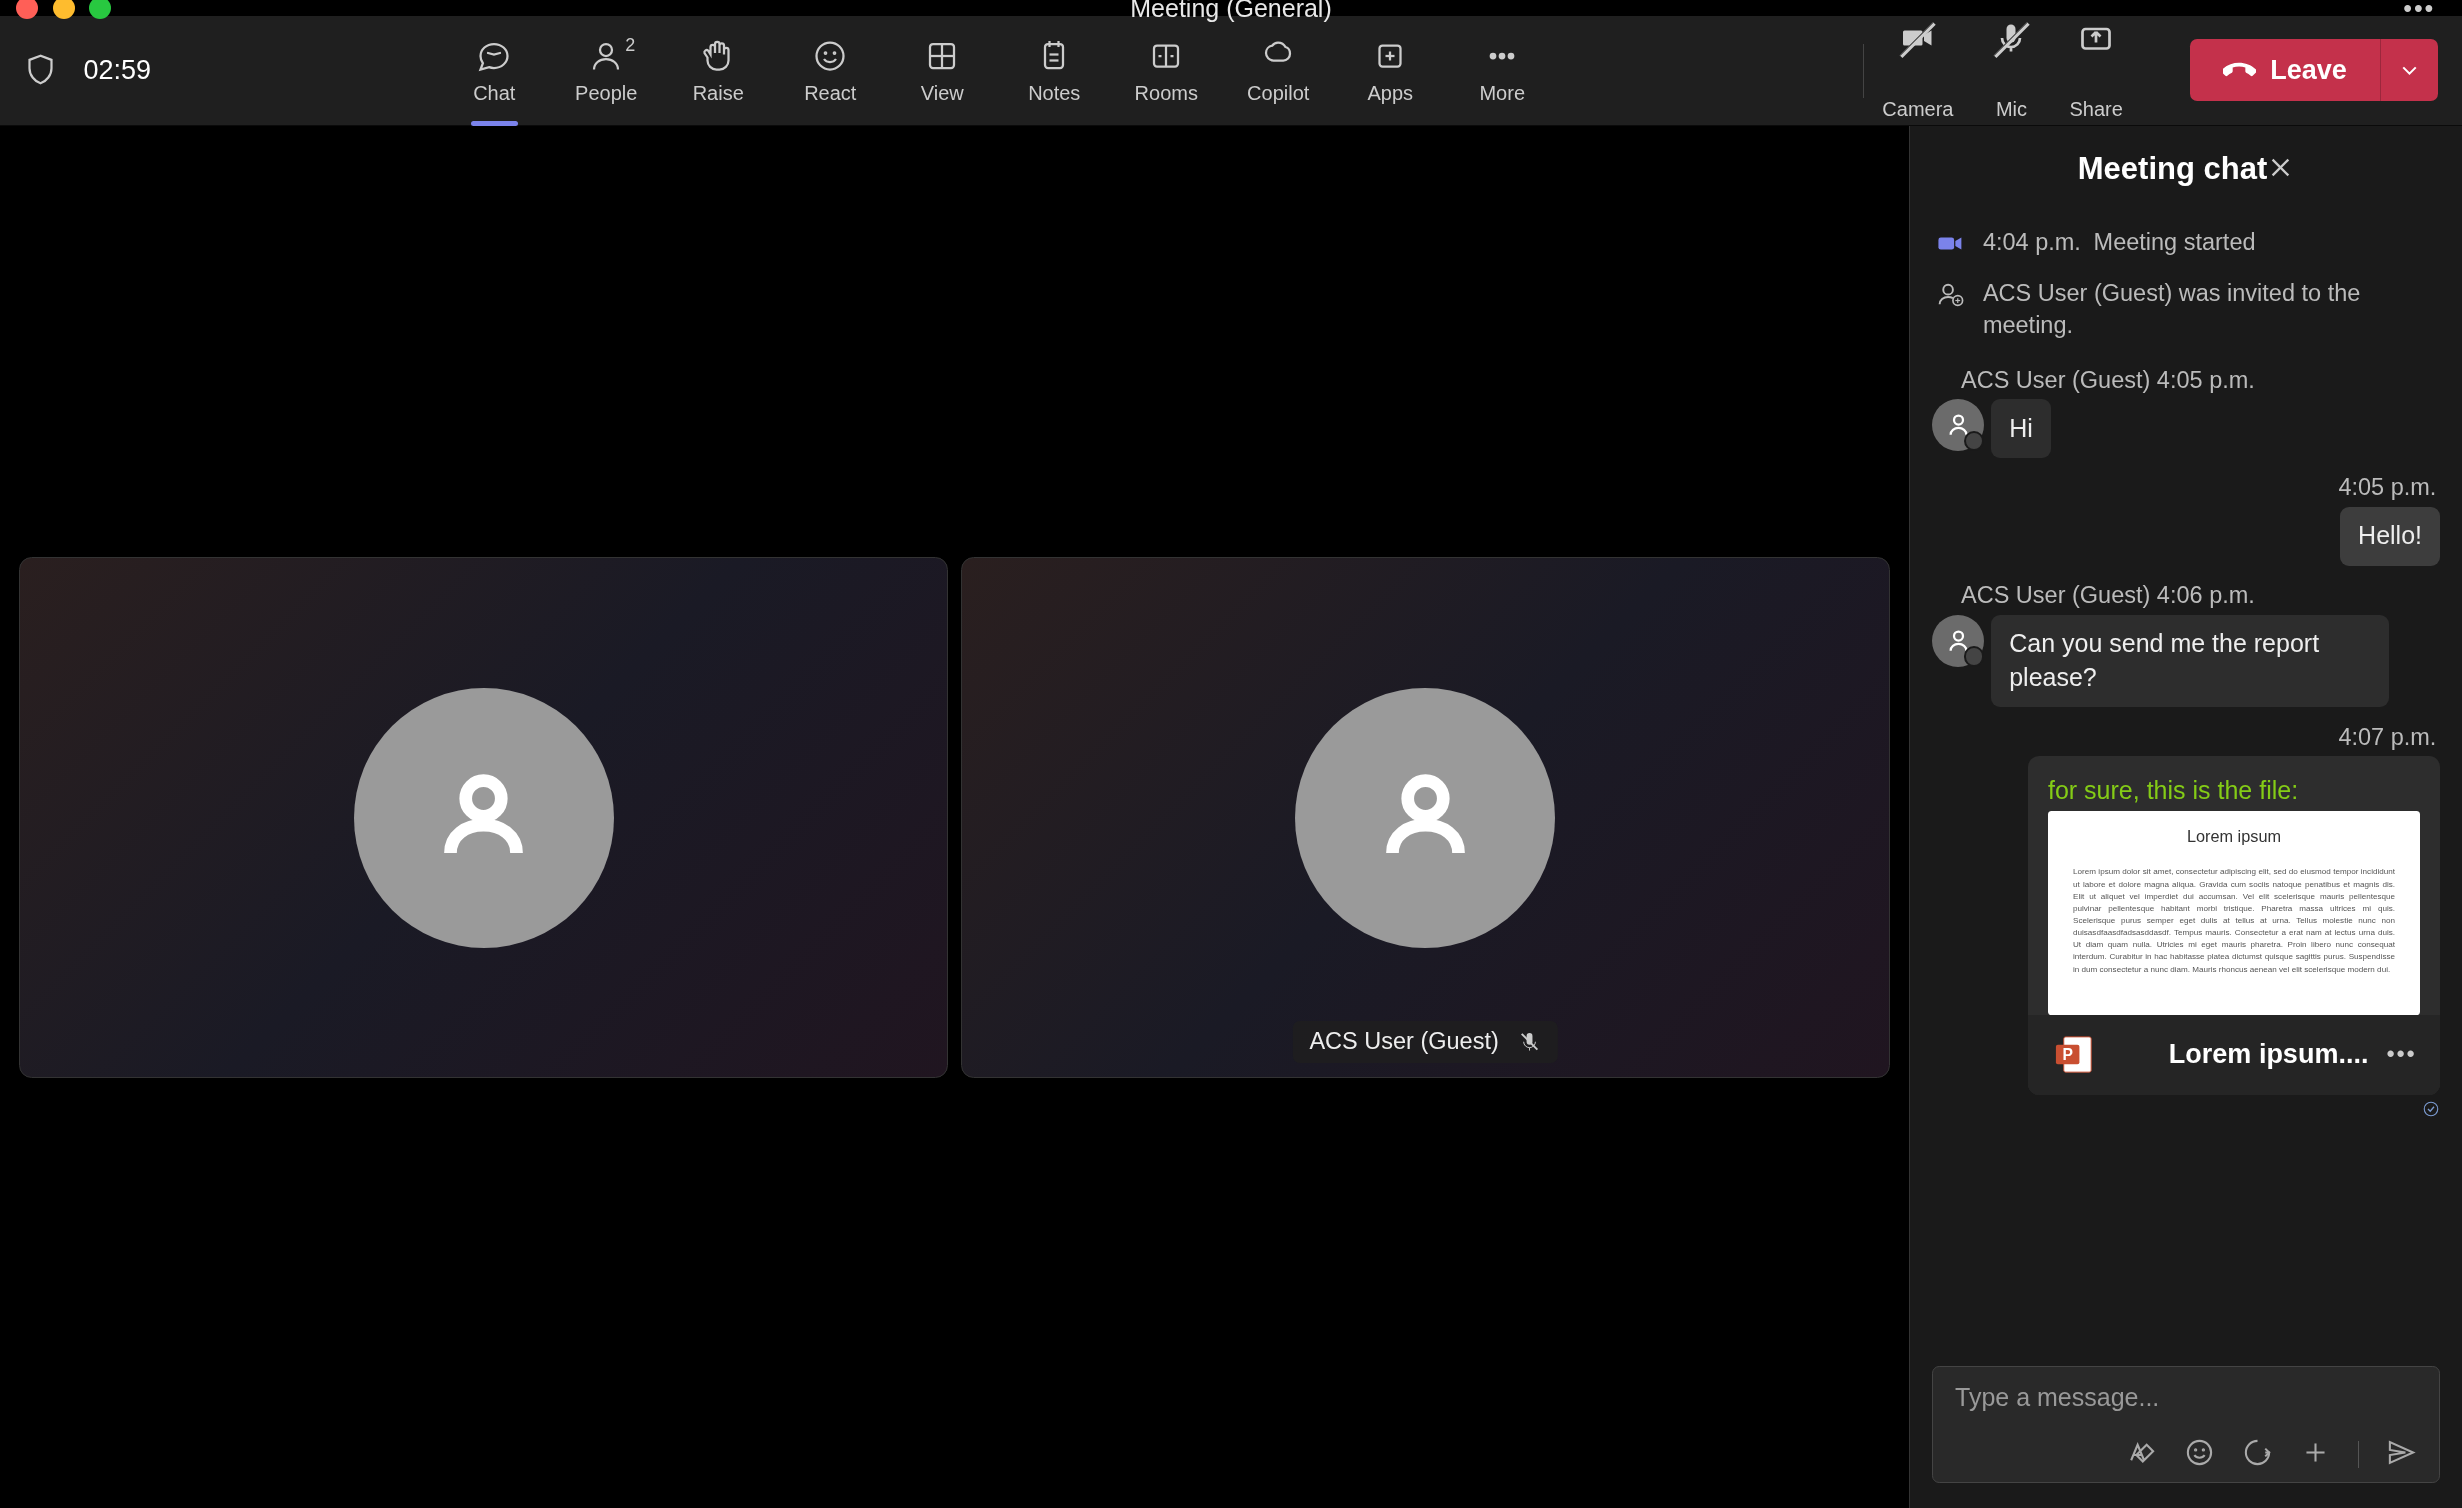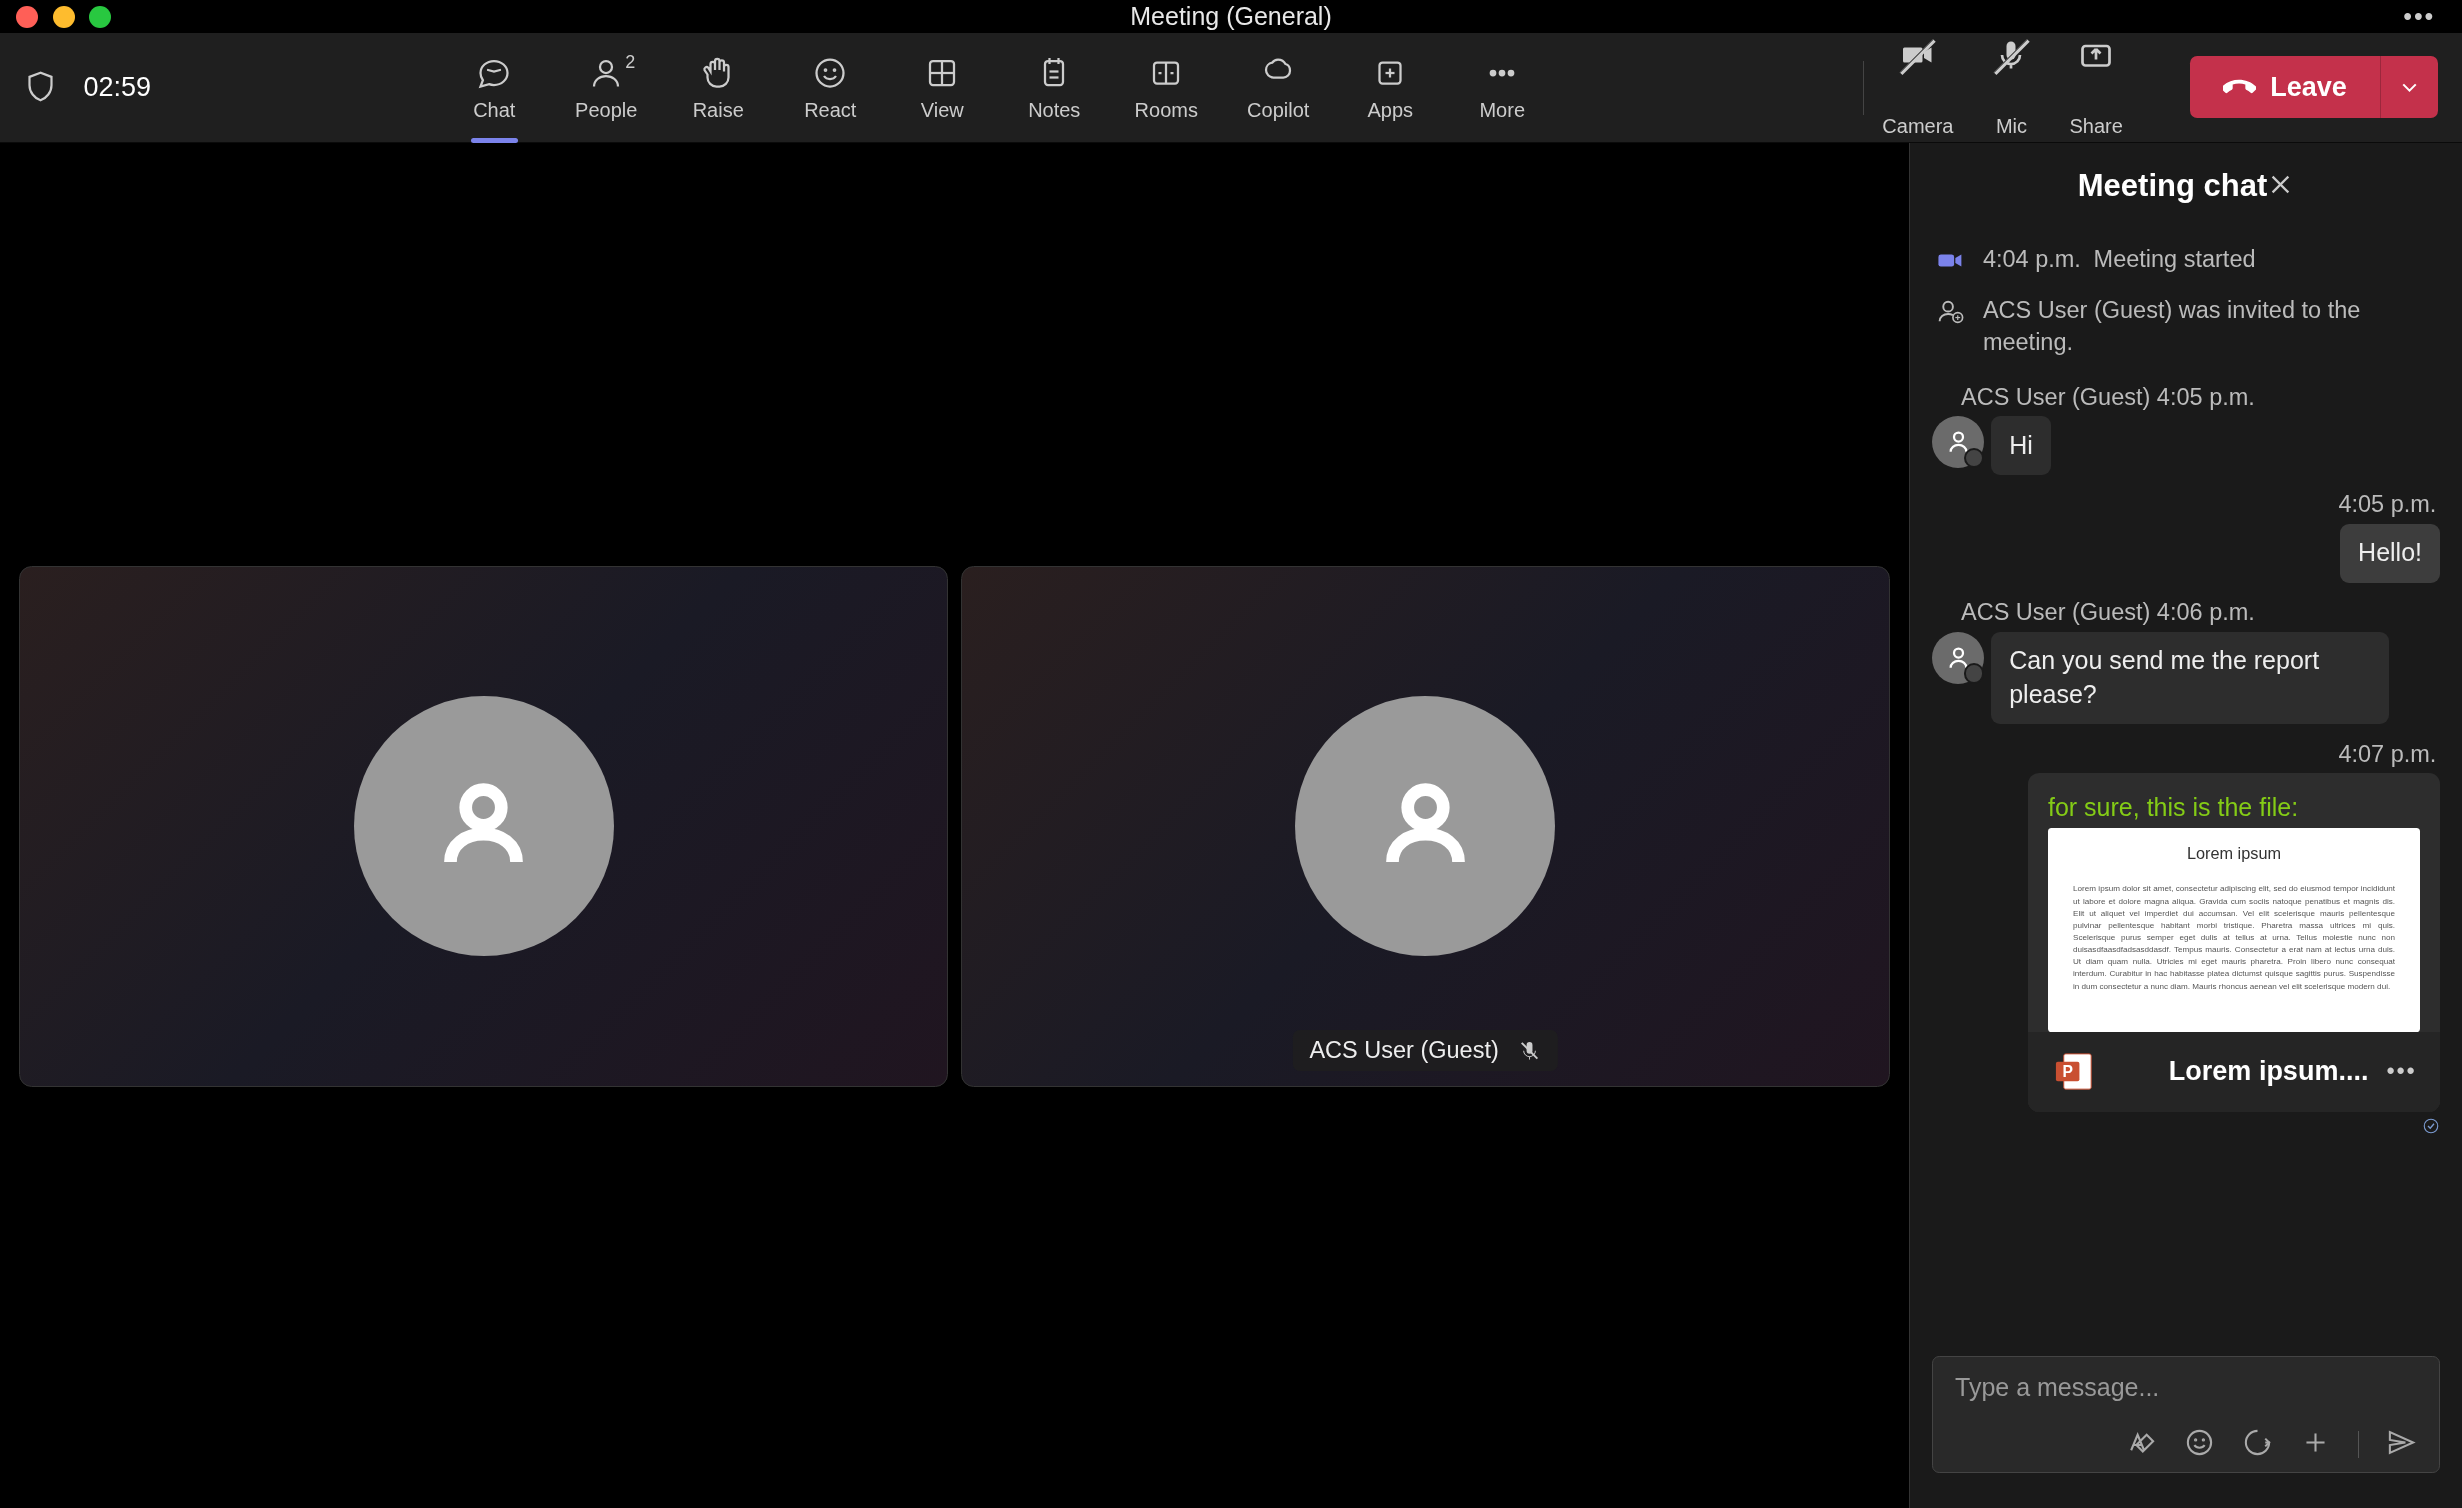--- a/index.html
+++ b/index.html
@@ -1,17 +1,17 @@
 <!DOCTYPE html>
 <html style="font-size:14.5px"><head>
 <meta charset="utf-8">
 <style>
 * { margin: 0; padding: 0; box-sizing: border-box; font-family: -apple-system, BlinkMacSystemFont, "Segoe UI", sans-serif; }
 body { background: #000; color: #fff; width: 2462px; height: 1509px; overflow: hidden; display: flex; flex-direction: column; }
-.titlebar { height: 33px; background: #000; display: flex; align-items: center; position: relative; }
+.titlebar { height: 16px; background: #000; display: flex; align-items: center; position: relative; }
 .traffic-lights { display: flex; gap: 14.5px; padding-left: 16.3px; }
 .tl { width: 22px; height: 22px; border-radius: 50%; }
 .tl.red { background: #ff5f57; }
 .tl.yellow { background: #febc2e; }
 .tl.green { background: #28c840; }
 .title-center { position: absolute; left: 50%; transform: translateX(-50%); font-size: 25px; color: #e8e8e8; font-weight: 400; }
 .title-more { margin-left: auto; margin-right: 27px; color: #ccc; font-size: 25px; letter-spacing: 1.8px; cursor: pointer; }
 
 .toolbar { height: 110px; background: #1f1f1f; display: flex; align-items: center; padding: 0 23.5px; border-bottom: 0.9px solid #0a0a0a; }
 .toolbar-left { display: flex; align-items: center; gap: 27px; }
@@ -76,21 +76,21 @@
 .file-preview { background: #fff; color: #333; border-radius: 3.6px; height: 204px; padding: 16.3px 25px; overflow: hidden; text-align: center; }
 .file-preview .ptitle { font-size: 16.3px; font-weight: 400; margin-bottom: 20px; color: #333; }
 .file-preview .pbody { font-size: 8.1px; line-height: 1.5; text-align: justify; color: #555; }
 .file-bar { display: flex; align-items: center; gap: 18px; background: #252525; margin: 0 -20px -20px; padding: 16.3px 23.5px; border-radius: 0 0 11px 11px; }
 .file-bar .fico { width: 47px; height: 47px; }
 .file-bar .fname { font-size: 27px; font-weight: 600; color: #fff; flex: 1; white-space: nowrap; overflow: hidden; text-overflow: ellipsis; text-align: right; }
 .file-bar .fmore { color: #ccc; font-size: 23.5px; cursor: pointer; letter-spacing: 1.8px; }
 .seen-icon { display: flex; justify-content: flex-end; margin-top: 5.4px; }
 .seen-icon svg { width: 18px; height: 18px; stroke: #7b9bd1; fill: #7b9bd1; }
 
-.compose { margin: 18px 22px 36px; background: #292929; border: 0.9px solid #444; border-radius: 7.2px; padding: 16.3px 22px 11px; }
+.compose { margin: 18px 22px 26px; background: #292929; border: 0.9px solid #444; border-radius: 7.2px; padding: 16.3px 22px 11px; }
 .compose input { background: transparent; border: none; outline: none; color: #fff; font-size: 25px; width: 100%; }
 .compose input::placeholder { color: #999; }
 .compose-tools { display: flex; align-items: center; gap: 27px; margin-top: 25px; justify-content: flex-end; }
 .compose-tools .ct { cursor: pointer; }
 .compose-tools svg { width: 31px; height: 31px; stroke: #aaa; fill: none; stroke-width: 1.6; }
 .compose-tools .sep { width: 0.9px; height: 27px; background: #555; }
 </style>
 </head>
 <body>
 

